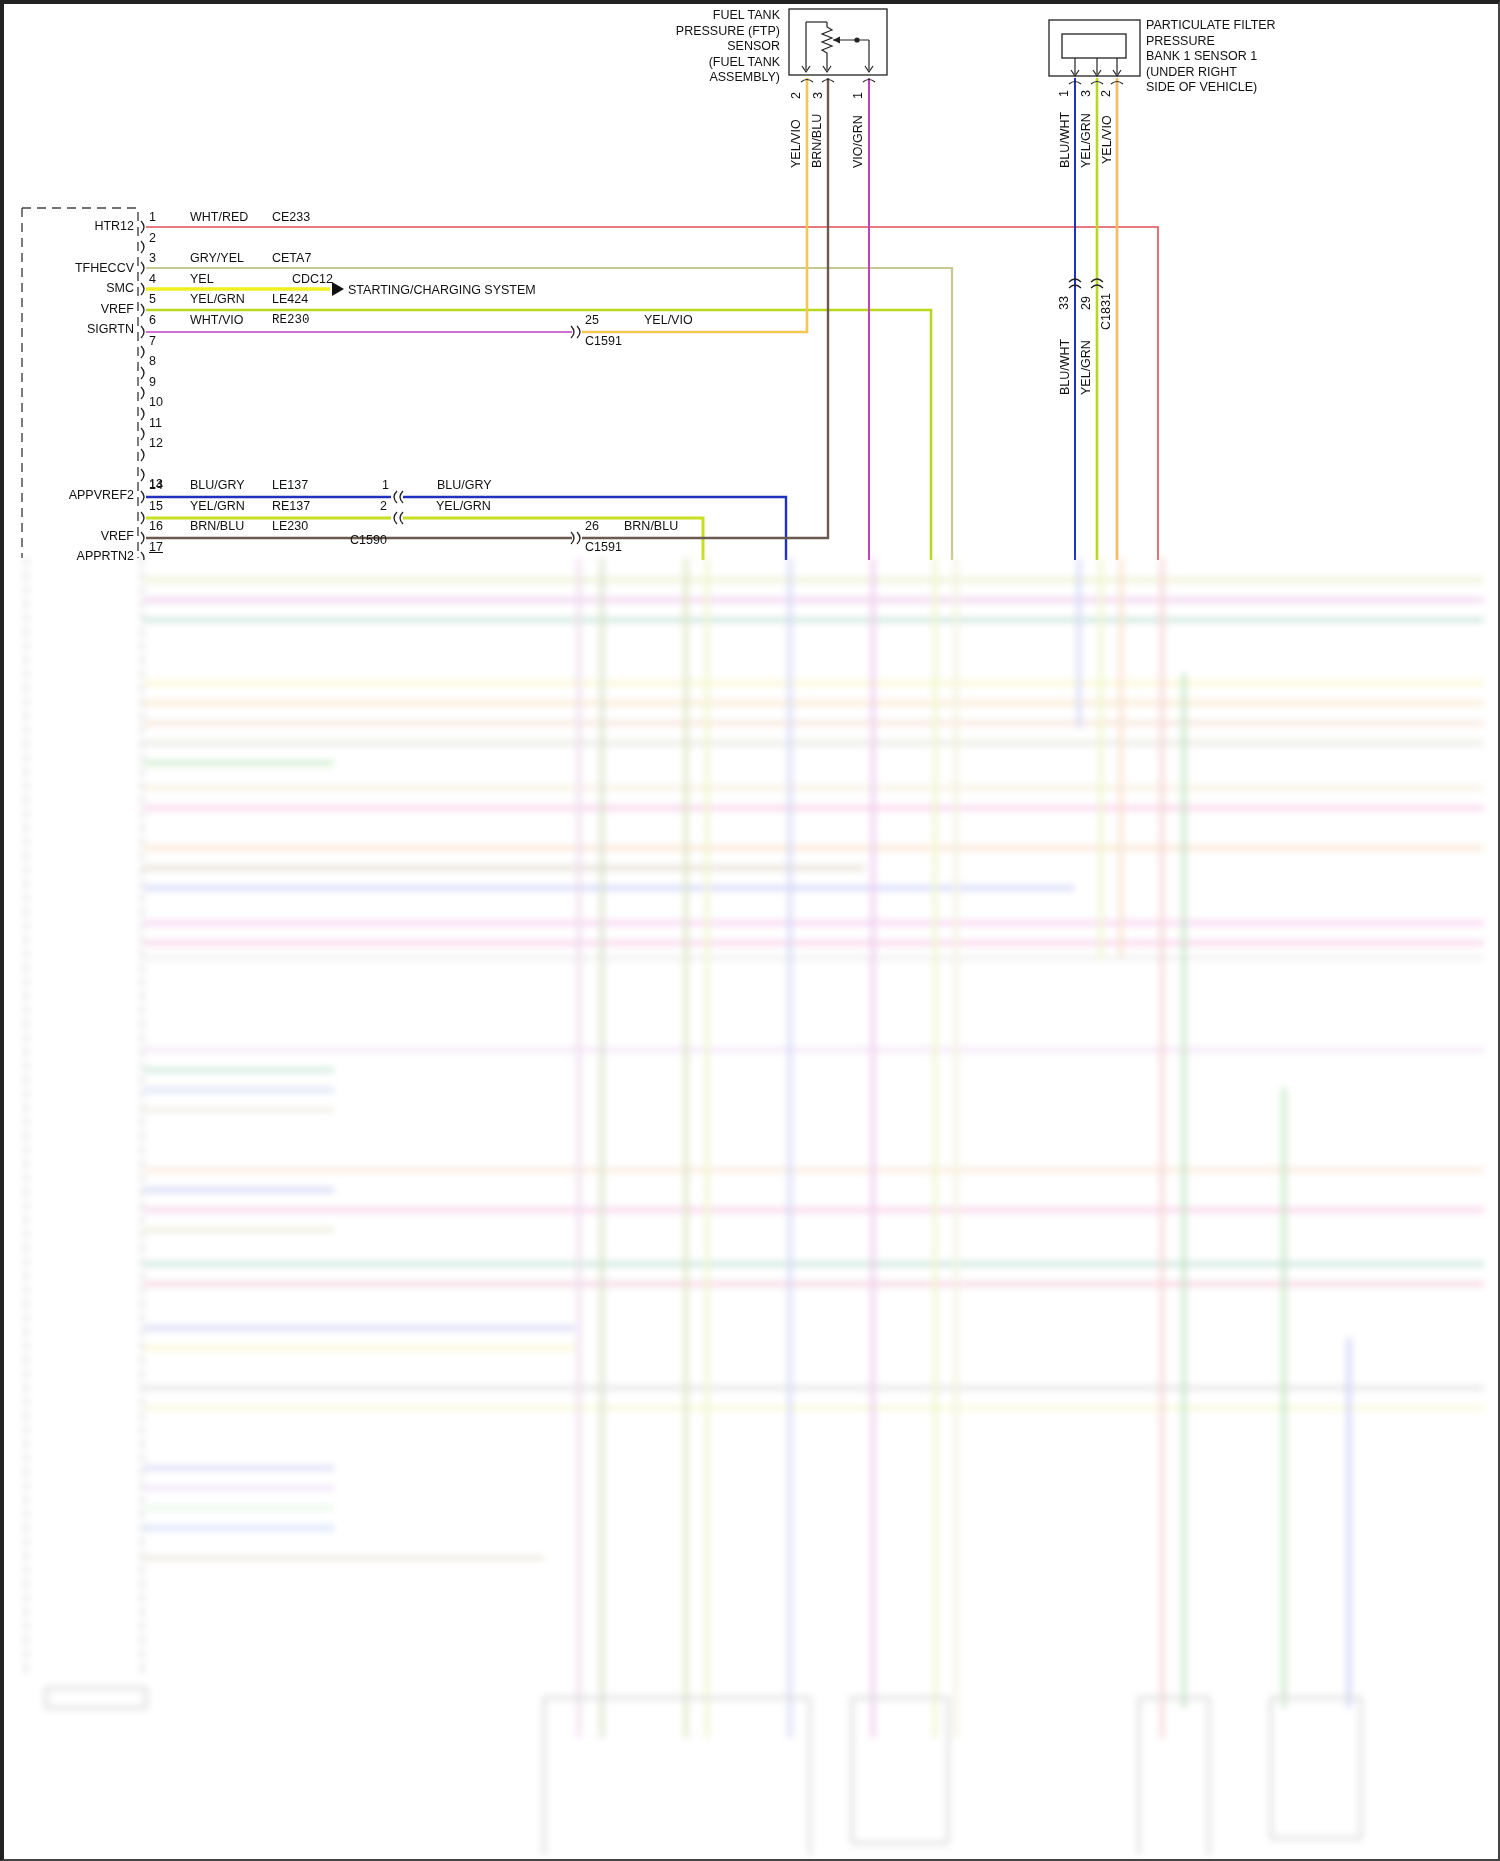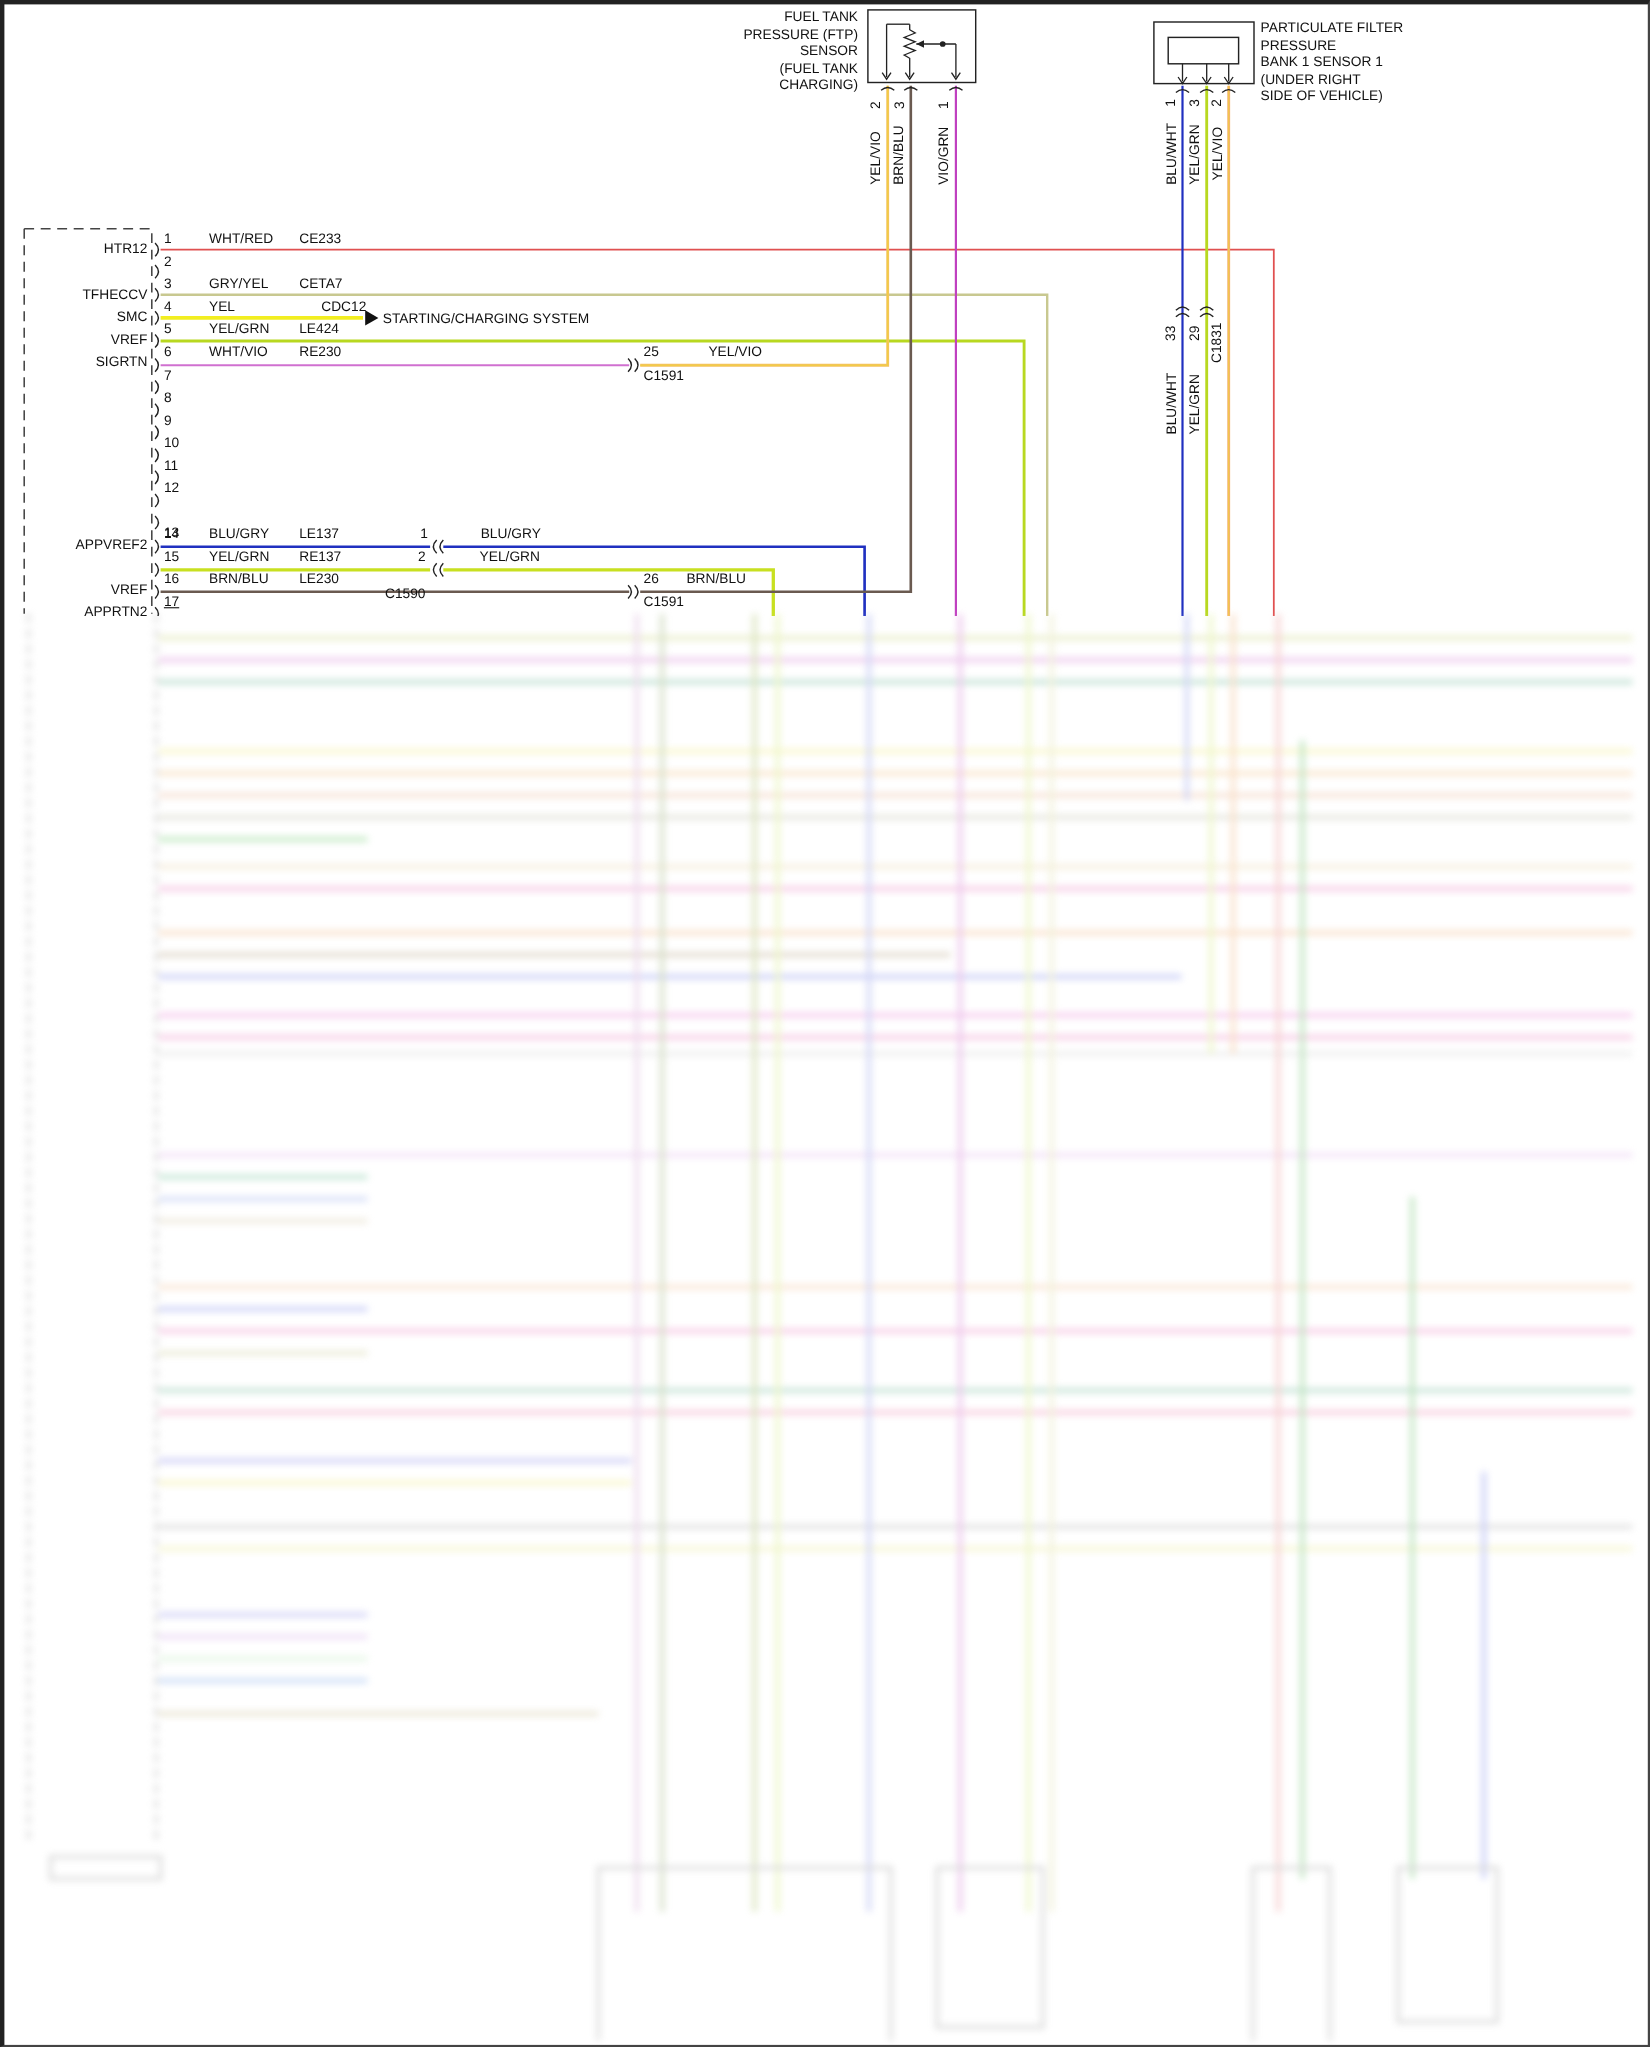--- a/index.html
+++ b/index.html
@@ -147,21 +147,21 @@
 
   <div class="t" style="left:190px;top:210px;text-align:center;">WHT/RED</div>
   <div class="t" style="left:272px;top:210px;">CE233</div>
   <div class="t" style="left:190px;top:251px;">GRY/YEL</div>
   <div class="t" style="left:272px;top:251px;">CETA7</div>
   <div class="t" style="left:190px;top:272px;">YEL</div>
   <div class="t" style="left:272px;top:272px;margin-left:20px;">CDC12</div>
   <div class="t" style="left:190px;top:292px;">YEL/GRN</div>
   <div class="t" style="left:272px;top:292px;">LE424</div>
   <div class="t" style="left:190px;top:313px;">WHT/VIO</div>
-  <div class="t" style="left:272px;top:313px;">RE230</div>
+  <div class="t" style="left:272px;top:313px;font-family:Liberation Mono, monospace;">RE230</div>
   <div class="t" style="left:190px;top:478px;">BLU/GRY</div>
   <div class="t" style="left:272px;top:478px;">LE137</div>
   <div class="t" style="left:190px;top:499px;">YEL/GRN</div>
   <div class="t" style="left:272px;top:499px;">RE137</div>
   <div class="t" style="left:190px;top:519px;">BRN/BLU</div>
   <div class="t" style="left:272px;top:519px;">LE230</div>
 </div>
 
 <div class="t" style="left:348px;top:283px;">STARTING/CHARGING SYSTEM</div>
 
@@ -176,21 +176,21 @@
 <div class="t" style="left:437px;top:478px;">BLU/GRY</div>
 <div class="t" style="left:380px;top:499px;">2</div>
 <div class="t" style="left:436px;top:499px;">YEL/GRN</div>
 <div class="t" style="left:350px;top:533px;">C1590</div>
 
 <div class="t r comp-label" style="left:640px;top:8px;width:140px;">
   <div>FUEL TANK</div>
   <div>PRESSURE (FTP)</div>
   <div>SENSOR</div>
   <div>(FUEL TANK</div>
-  <div>CHARGING)</div>
+  <div>ASSEMBLY)</div>
 </div>
 
 <div class="vert" style="left:789px;top:99px;">2</div>
 <div class="vert" style="left:811px;top:99px;">3</div>
 <div class="vert" style="left:851px;top:99px;">1</div>
 <div class="vert" style="left:789px;top:168px;">YEL/VIO</div>
 <div class="vert" style="left:810px;top:168px;">BRN/BLU</div>
 <div class="vert" style="left:851px;top:168px;">VIO/GRN</div>
 
 <div class="t comp-label" style="left:1146px;top:18px;">

